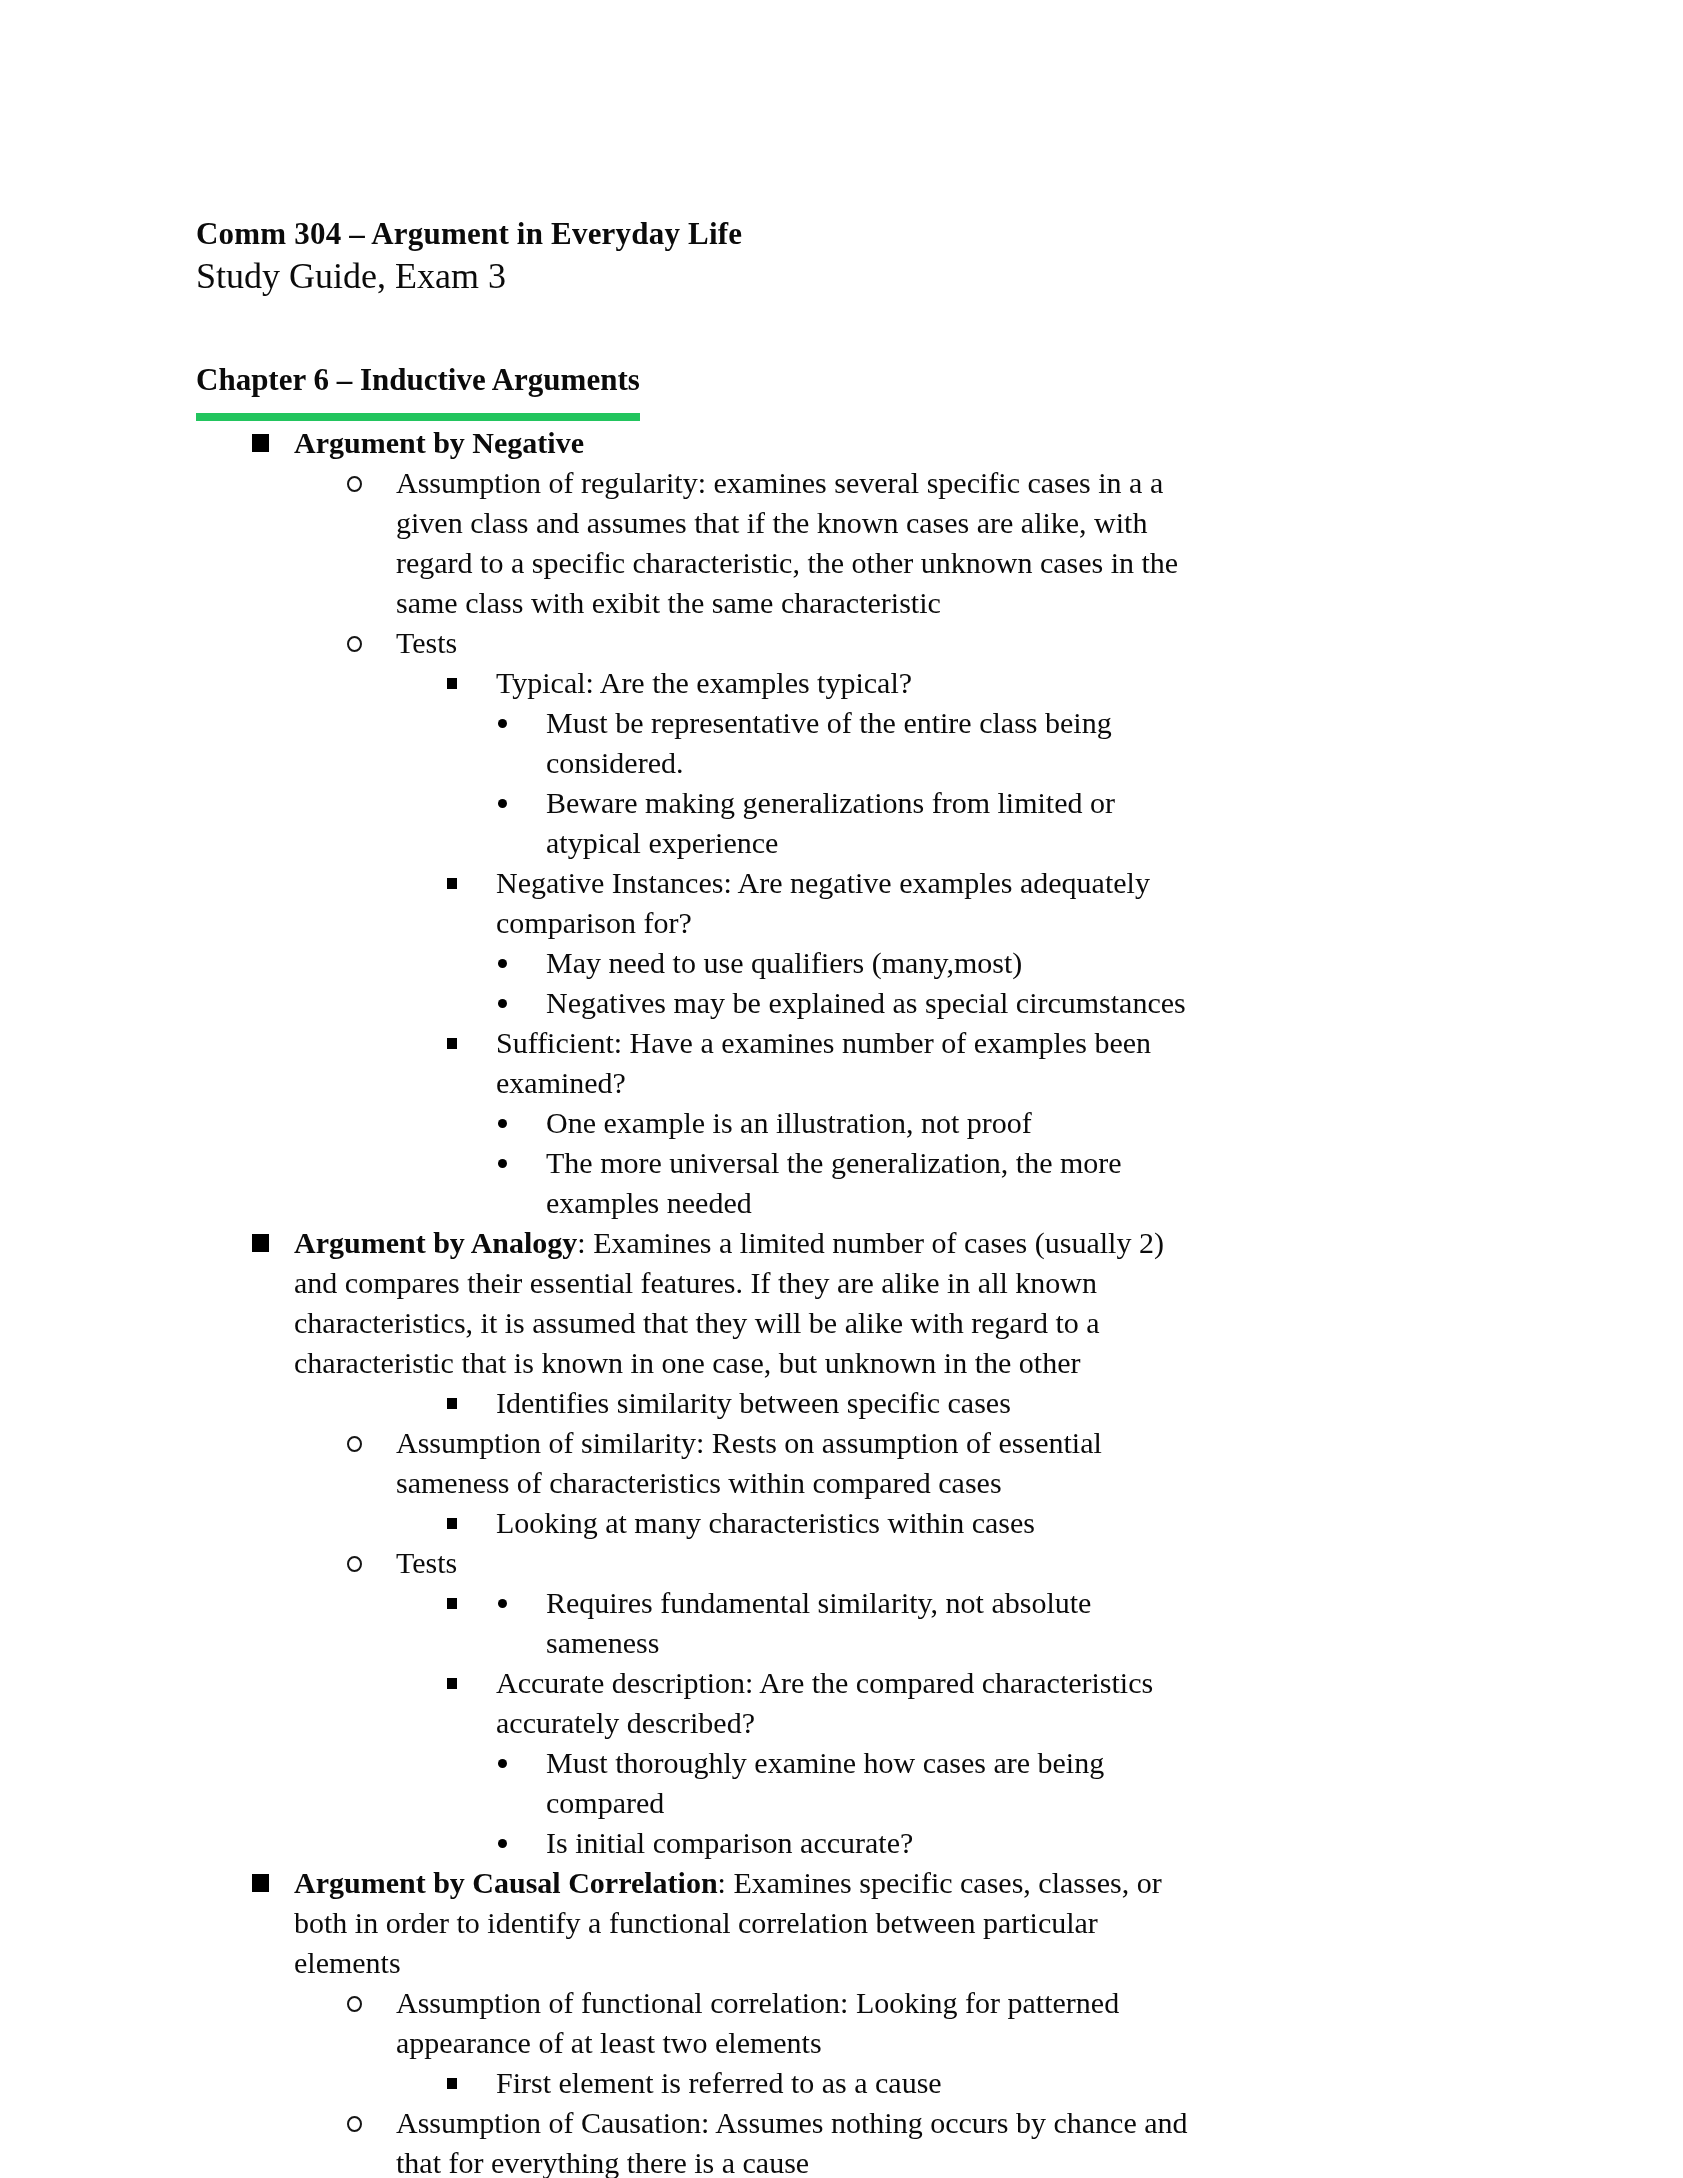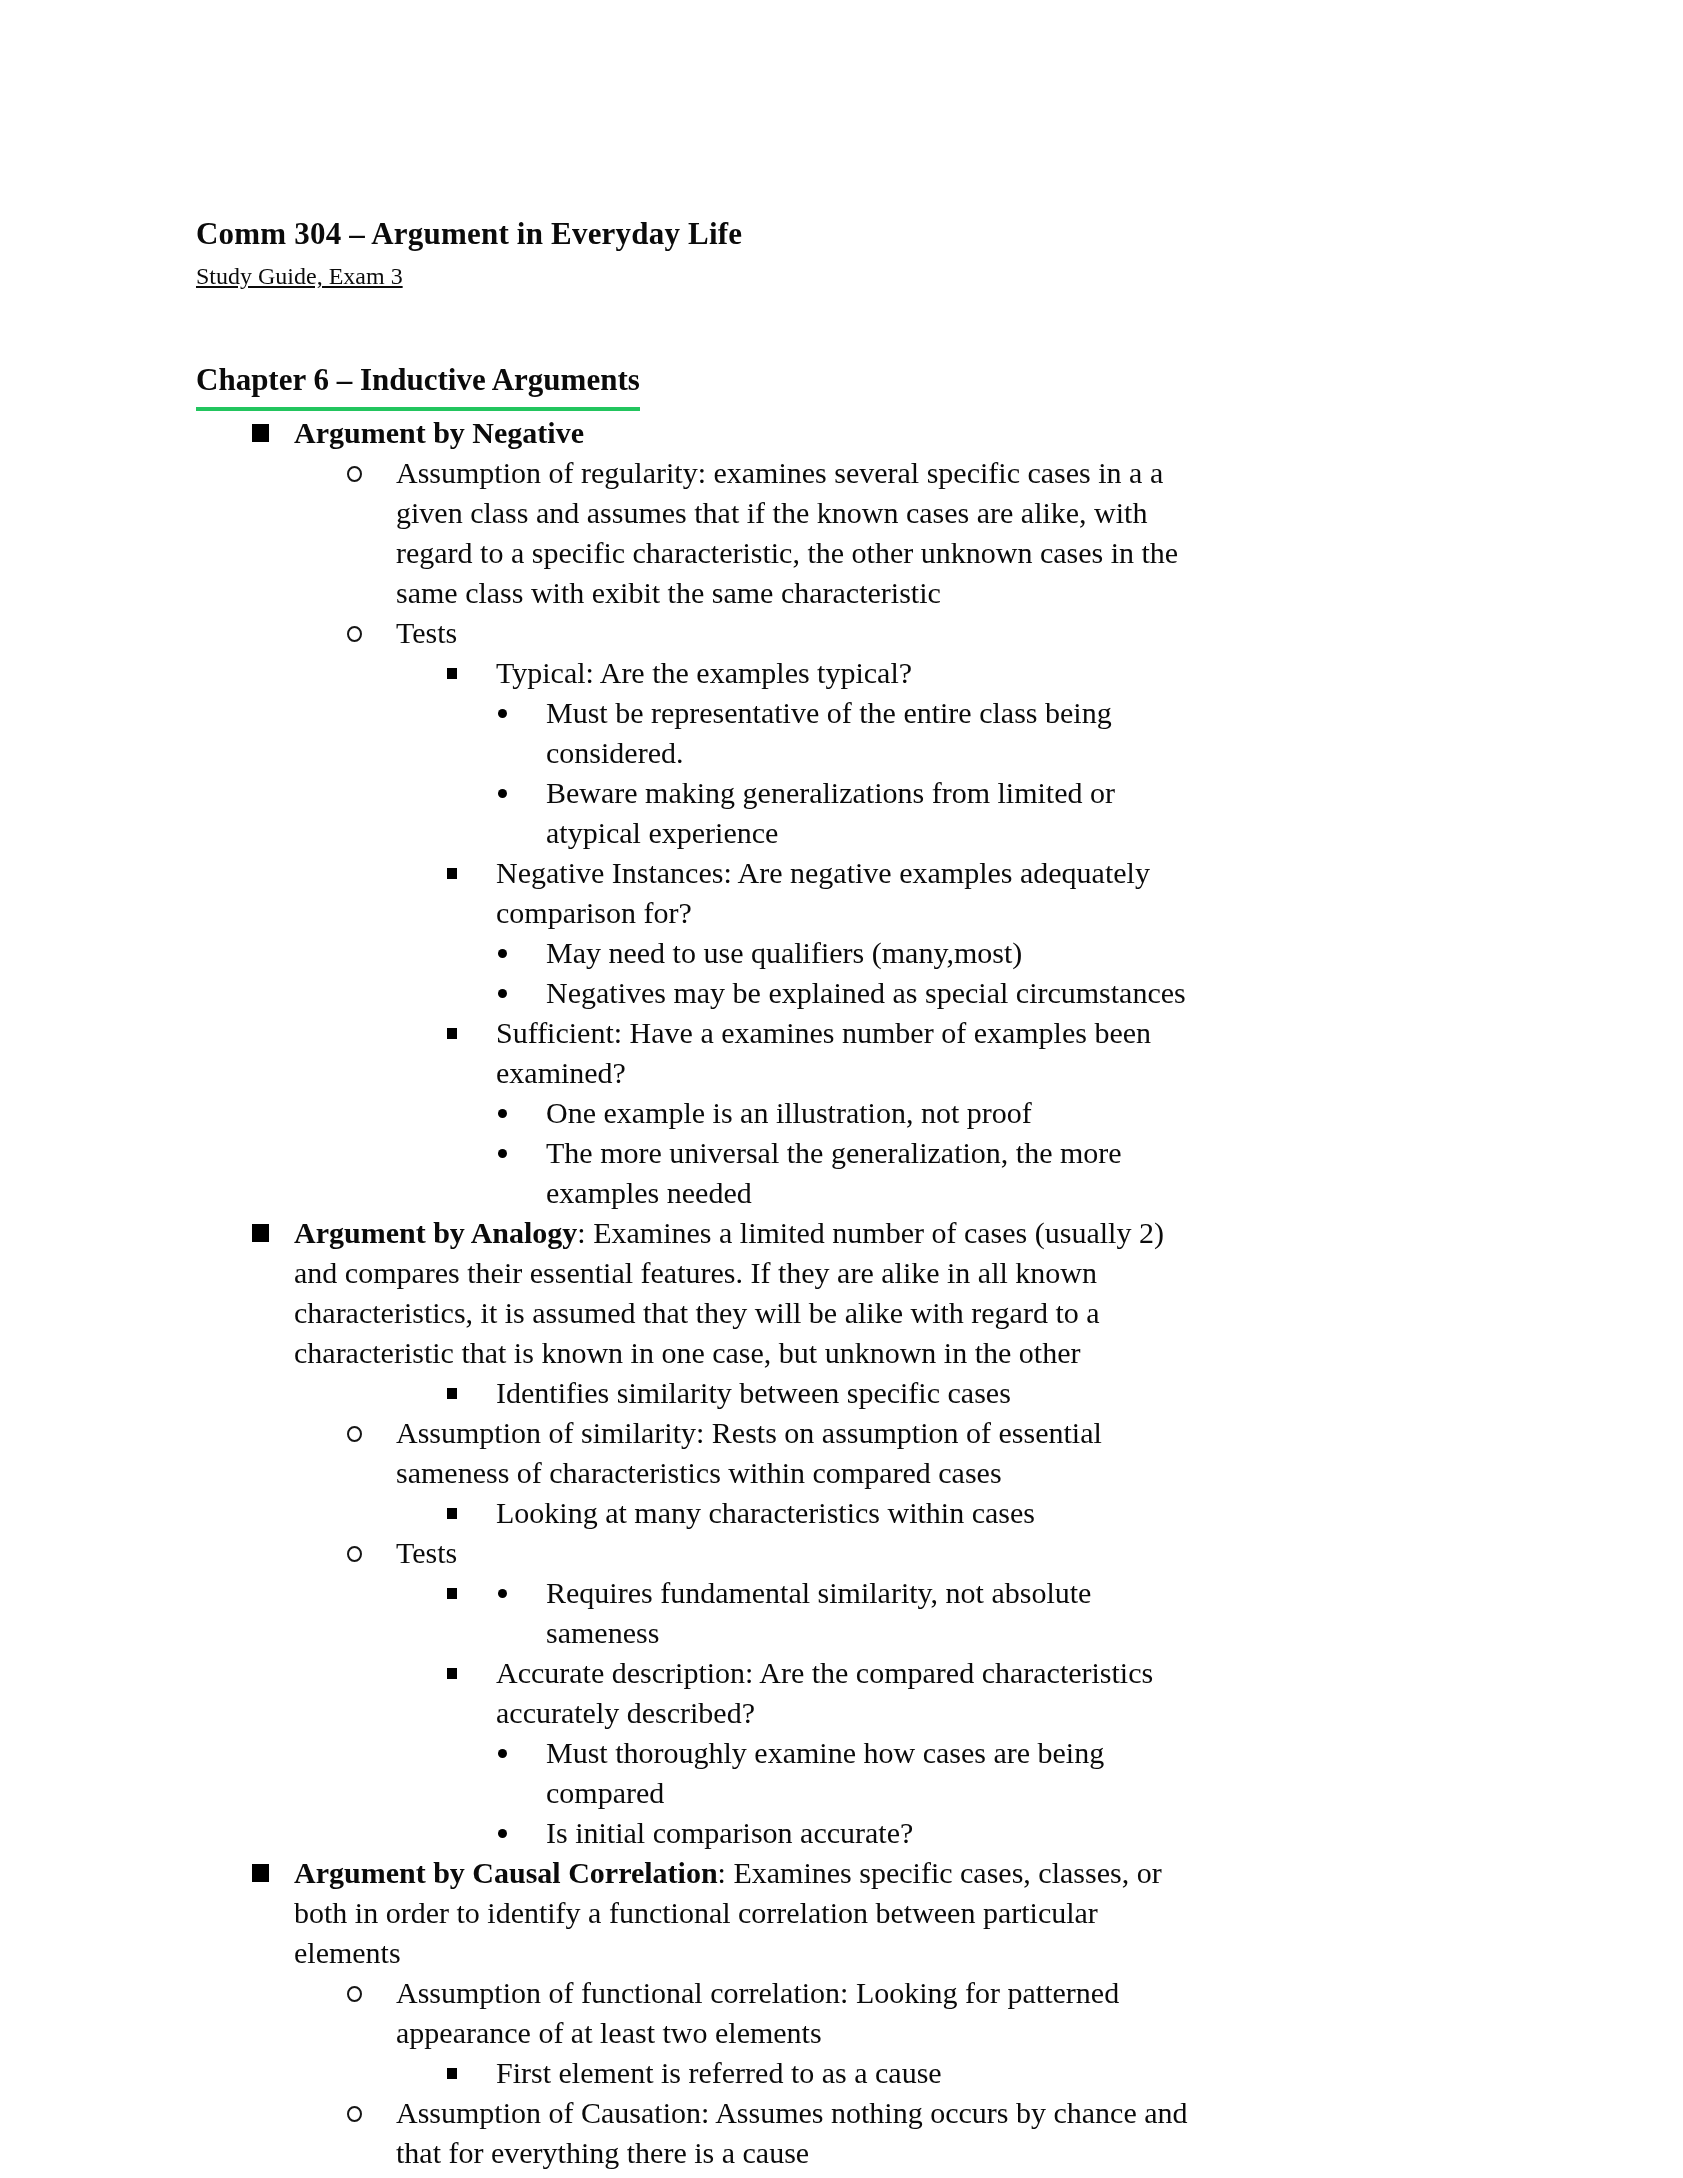--- a/index.html
+++ b/index.html
@@ -18,34 +18,33 @@
     color: #0b0b0b;
     -webkit-font-smoothing: antialiased;
   }
   .doc-title {
     font-size: 31px;
     line-height: 42px;
     font-weight: bold;
     letter-spacing: 0.2px;
   }
   .doc-subtitle {
-    font-size: 24px;
+    font-size: 36px;
     line-height: 42px;
-    text-decoration: underline;
   }
   .chapter-heading {
     margin: 63px 0 2px 0;
     font-size: 31px;
     line-height: 40px;
     font-weight: bold;
   }
   .chapter-heading .underline {
     display: inline-block;
-    border-bottom: 4px solid #22c55e;
-    padding-bottom: 7px;
+    border-bottom: 8px solid #22c55e;
+    padding-bottom: 13px;
   }
   .outline {
     font-size: 30px;
     line-height: 40px;
   }
   .item { position: relative; }
   .item .bold-lead { font-weight: bold; }
 
   
   .lvl1 { padding-left: 98px;  }

